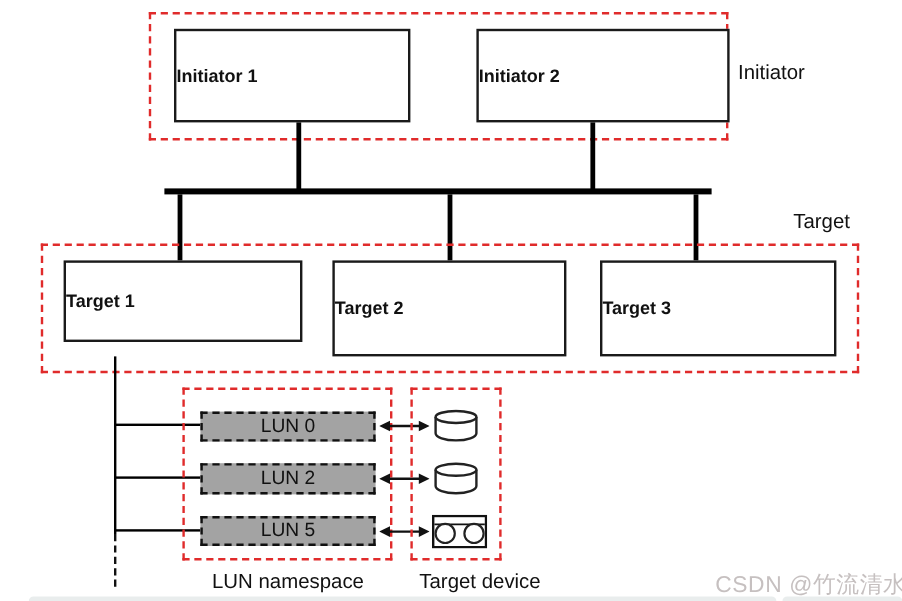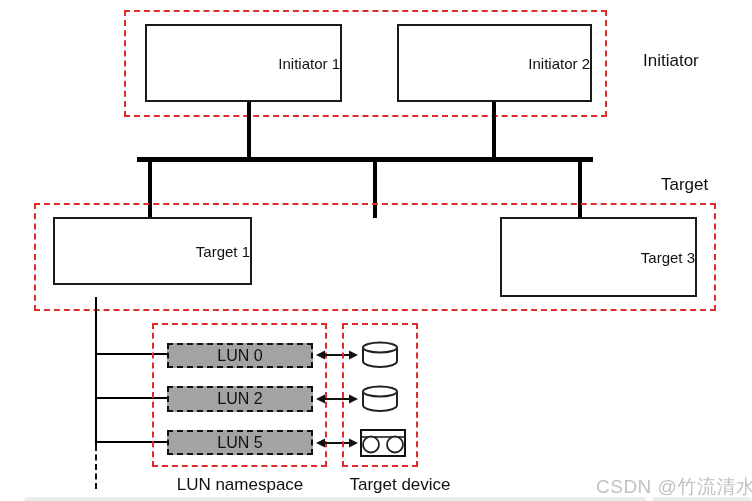--- a/index.html
+++ b/index.html
@@ -9,22 +9,22 @@
     width:752px;height:501px;
     position:relative;overflow:hidden;
     color:#111;
   }
   .abs{position:absolute;box-sizing:border-box;}
   
   .group-box{border:2px dashed #e02b2b;background:transparent;}
   
   .node-box{
     border:2px solid #1a1a1a;background:#fff;
-    display:flex;align-items:center;justify-content:flex-end;
-    font-size:15px;color:#111;
+    display:flex;align-items:center;justify-content:flex-start;
+    font-size:15px;color:#111;font-weight:bold;
   }
   
   .hline,.vline{background:#000;}
   
   .lun-box{
     border:2px dashed #111;background:#a3a3a3;
     display:flex;align-items:center;justify-content:center;
     font-size:16px;color:#111;
   }
   .side-label{font-size:17px;color:#111;white-space:nowrap;}
@@ -35,39 +35,42 @@
 </style>
 </head>
 <body>
 
 <div class="abs" style="left:0;top:0;width:752px;height:501px;">
 
   <div class="abs group-box" style="left:124px;top:10px;width:483px;height:107px;"></div>
   <div class="abs node-box" style="left:145px;top:24px;width:197px;height:78px;">
     <span>Initiator 1</span>
   </div>
-  <div class="abs node-box" style="left:397px;top:24px;width:195px;height:78px;">
+  <div class="abs node-box" style="left:397px;top:24px;width:211px;height:78px;">
     <span>Initiator 2</span>
   </div>
-  <div class="abs side-label" style="left:643px;top:51px;">Initiator</div>
+  <div class="abs side-label" style="left:615px;top:51px;">Initiator</div>
 
   <div class="abs vline" style="left:247px;top:102px;width:4px;height:56px;"></div>
   <div class="abs vline" style="left:492px;top:102px;width:4px;height:56px;"></div>
 
   <div class="abs hline" style="left:137px;top:157px;width:456px;height:5px;"></div>
 
   <div class="abs vline" style="left:148px;top:162px;width:4px;height:56px;"></div>
   <div class="abs vline" style="left:373px;top:162px;width:4px;height:56px;"></div>
   <div class="abs vline" style="left:578px;top:162px;width:4px;height:56px;"></div>
 
   <div class="abs side-label" style="left:661px;top:175px;">Target</div>
 
   <div class="abs group-box" style="left:34px;top:203px;width:682px;height:108px;"></div>
   <div class="abs node-box" style="left:53px;top:217px;width:199px;height:68px;">
     <span>Target 1</span>
+  </div>
+  <div class="abs node-box" style="left:277px;top:217px;width:195px;height:80px;">
+    <span>Target 2</span>
   </div>
   <div class="abs node-box" style="left:500px;top:217px;width:197px;height:80px;">
     <span>Target 3</span>
   </div>
 
   <div class="abs vline" style="left:95px;top:297px;width:2px;height:148px;"></div>
   <div class="abs" style="left:95px;top:445px;width:0;height:44px;border-left:2px dashed #111;"></div>
 
   <div class="abs hline" style="left:96px;top:353px;width:71px;height:2px;"></div>
   <div class="abs hline" style="left:96px;top:397px;width:71px;height:2px;"></div>

